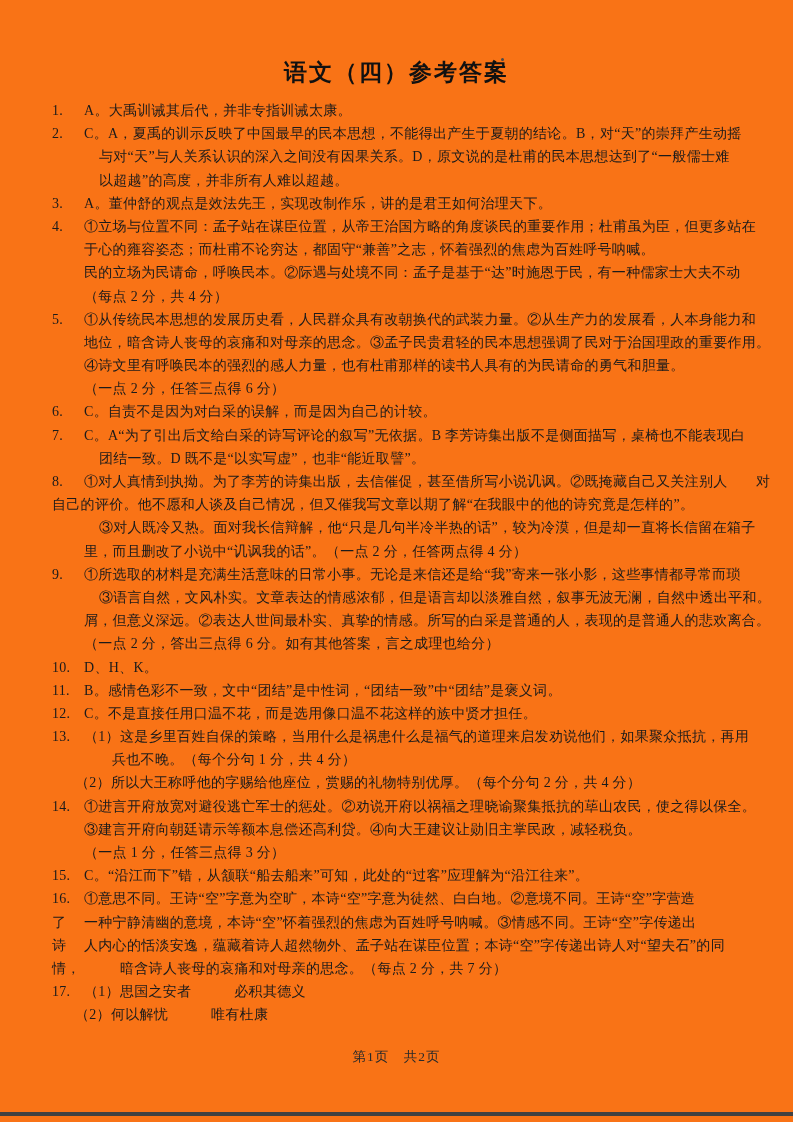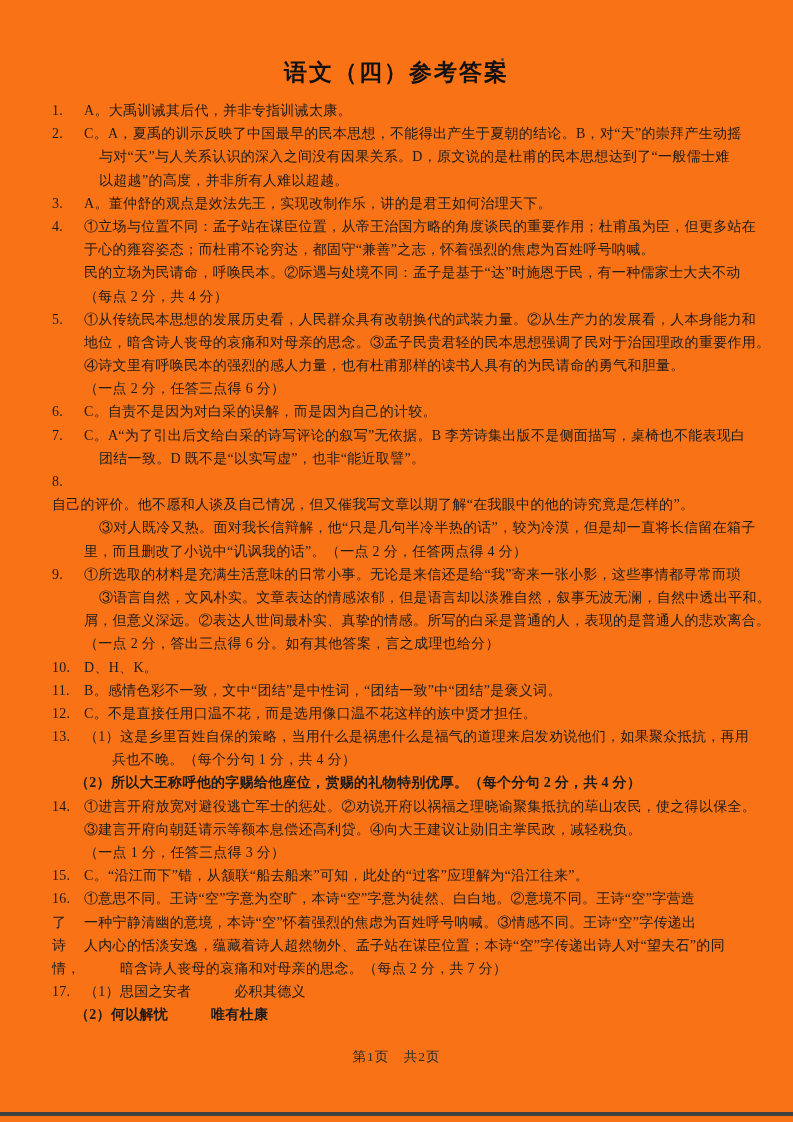--- a/index.html
+++ b/index.html
@@ -18,21 +18,21 @@
     background:#4a4a4a; border-radius:50%;
   }
   .answers { position:absolute; top:99px; left:0; right:0; }
   .line { position:relative; height:23.2px; white-space:nowrap; font-size:14px; }
   .no  { position:absolute; left:52px; top:0; line-height:23.2px; letter-spacing:0.3px; }
   .txt { position:absolute; top:0; line-height:23.2px; letter-spacing:0.3px; }
   .ind-z { left:52px; }
   .ind-a { left:84px; }
   .ind-b { left:99px; }
   .ind-c { left:112px; }
-  .ind-d { left:75px;font-weight:bold; }
+  .ind-d { left:75px; }
   .ind-e { left:120px; }
   .footer {
     position:absolute; top:1048px; left:0; width:100%;
     text-align:center; font-size:13.5px; color:#2a2a2a; letter-spacing:1px;
   }
   .bottom-bar {
     position:absolute; left:0; top:1112px; width:100%; height:4px;
     background:#414141;
   }
 </style>
@@ -103,20 +103,21 @@
       <div class="line">
     <span class="no">7.</span>
     <span class="txt ind-a">C。A“为了引出后文给白采的诗写评论的叙写”无依据。B 李芳诗集出版不是侧面描写，桌椅也不能表现白</span>
   </div>
       <div class="line">
     <span class="no"></span>
     <span class="txt ind-b">团结一致。D 既不是“以实写虚”，也非“能近取譬”。</span>
   </div>
       <div class="line">
     <span class="no">8.</span>
+    <span class="txt ind-a">①对人真情到执拗。为了李芳的诗集出版，去信催促，甚至借所写小说讥讽。②既掩藏自己又关注别人　　对</span>
   </div>
       <div class="line">
     <span class="no"></span>
     <span class="txt ind-z">自己的评价。他不愿和人谈及自己情况，但又催我写文章以期了解“在我眼中的他的诗究竟是怎样的”。</span>
   </div>
       <div class="line">
     <span class="no"></span>
     <span class="txt ind-b">③对人既冷又热。面对我长信辩解，他“只是几句半冷半热的话”，较为冷漠，但是却一直将长信留在箱子</span>
   </div>
       <div class="line">

